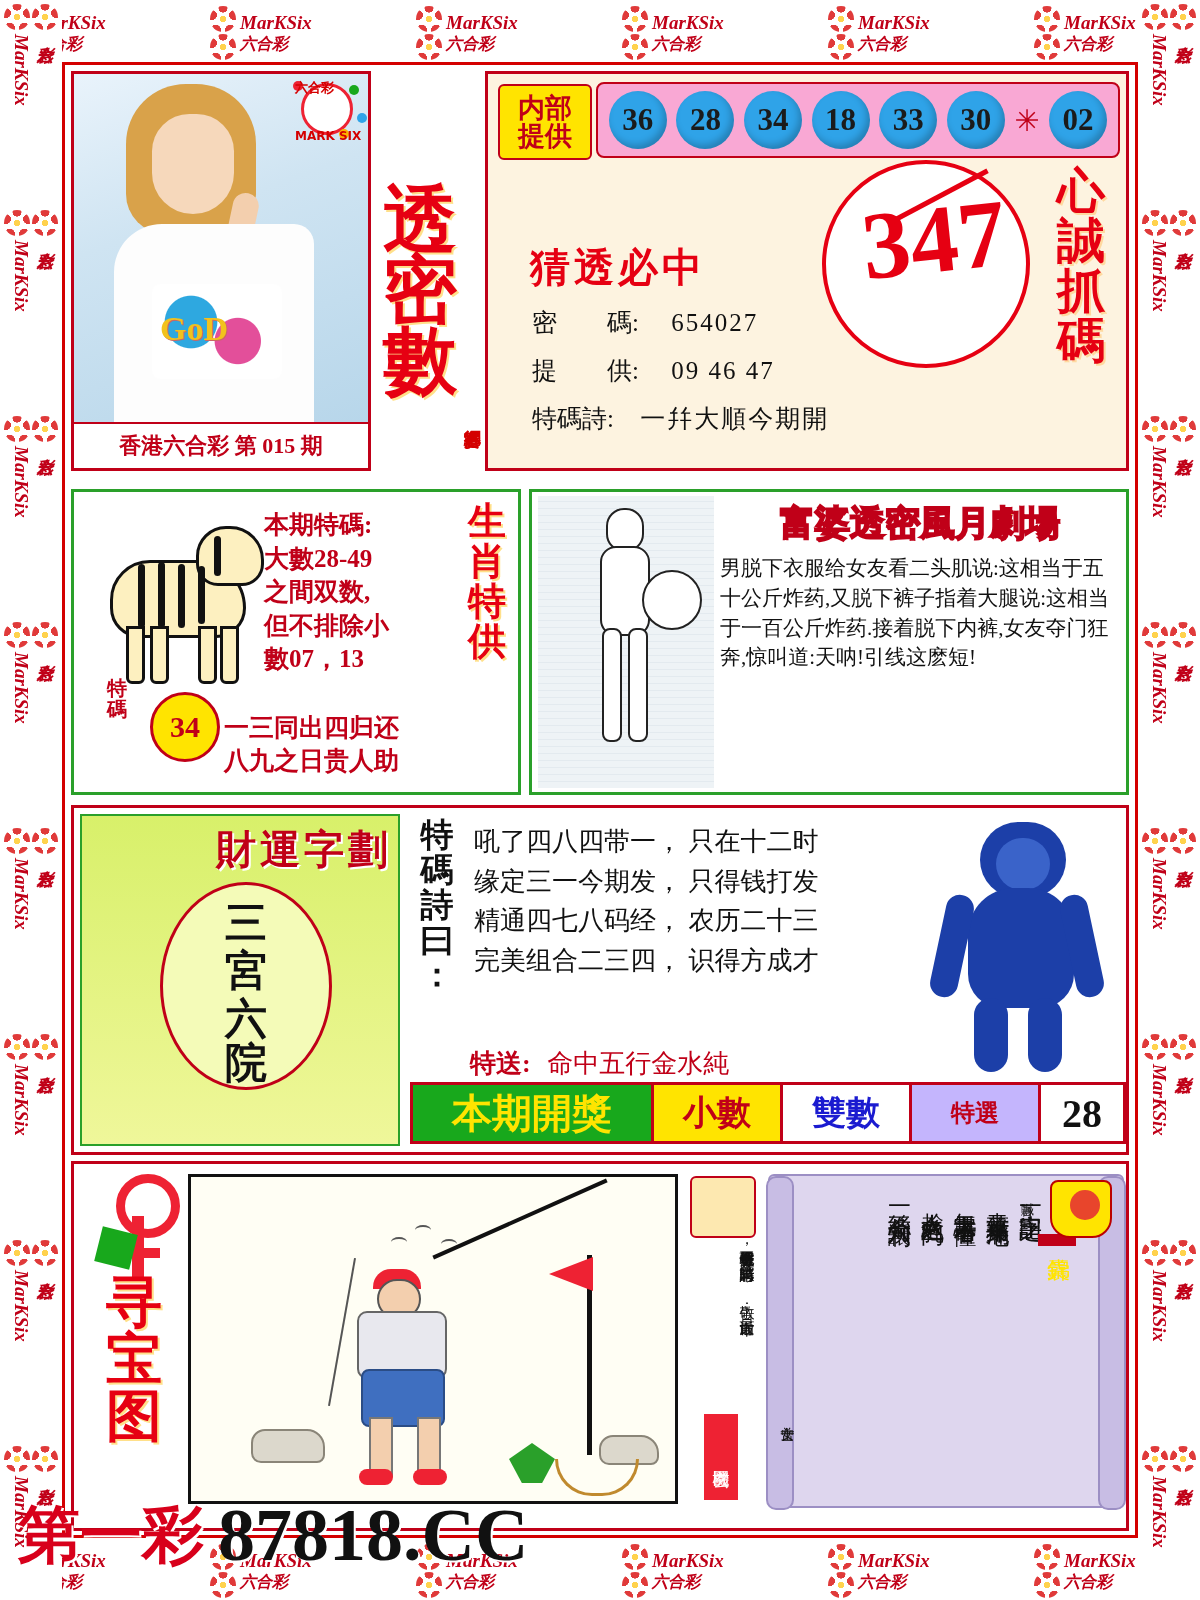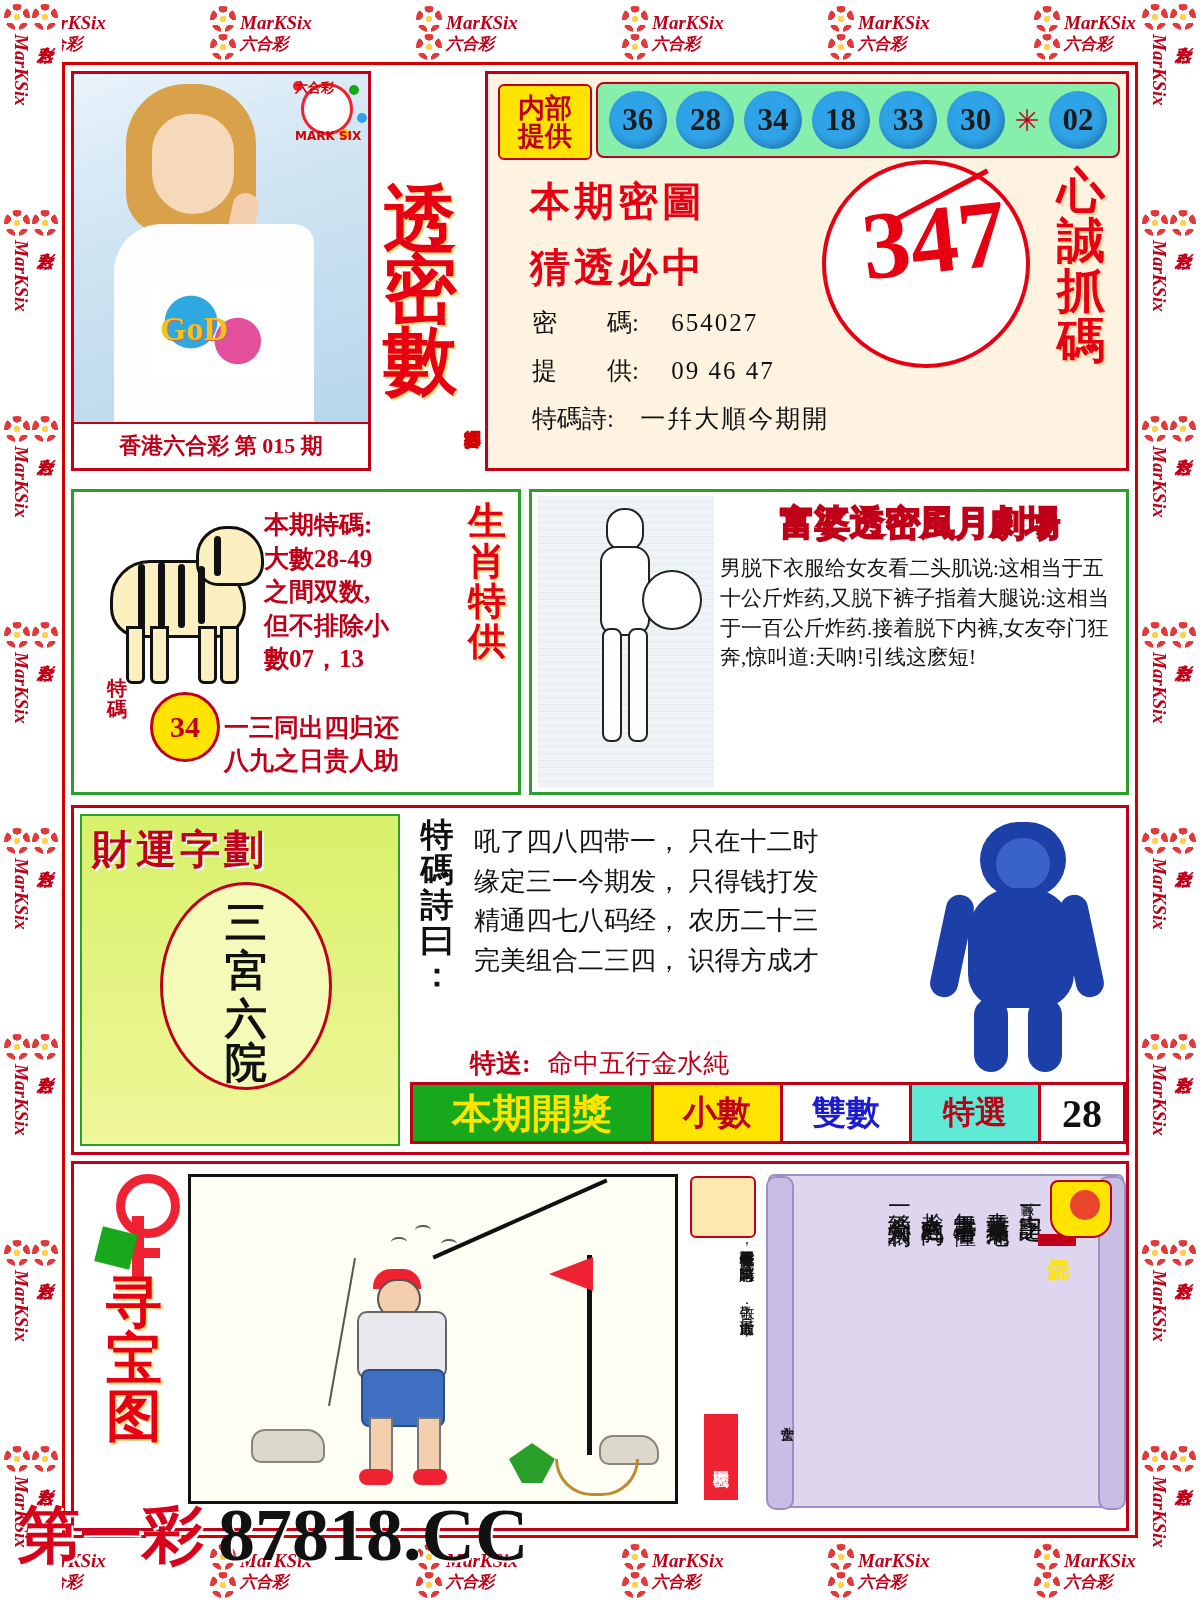--- a/index.html
+++ b/index.html
@@ -49,21 +49,21 @@
   .logo-en{position:absolute;left:4px;top:50px;font-size:12px;color:#d40000;font-weight:bold;}
   .logo-dots i{position:absolute;width:10px;height:10px;border-radius:50%;}
 
   .tou-title{position:absolute;left:300px;top:120px;width:110px;text-align:center;}
   .tou-ch{display:block;font-size:74px;font-weight:bold;color:#e60012;font-family:"Liberation Serif",serif;line-height:0.95;text-shadow:2px 2px 0 #ffe08a;}
   .tou-side{position:absolute;left:300px;top:270px;width:24px;font-size:17px;color:#d40000;font-weight:bold;line-height:1.05;text-align:center;}
 
   .right-top{position:absolute;left:420px;top:6px;width:644px;height:400px;background:#fdf3e0;border:3px solid #c00018;box-sizing:border-box;}
   .inner-label{position:absolute;left:10px;top:10px;width:90px;height:72px;background:#ffe400;border:2px solid #c00018;border-radius:6px;display:flex;flex-direction:column;align-items:center;justify-content:center;}
   .inner-label span{font-size:27px;font-weight:bold;color:#c00018;line-height:1.05;font-family:"Liberation Serif",serif;}
-  .balls{position:absolute;left:108px;top:8px;width:524px;height:76px;background:#86efac;border:2px solid #c00018;border-radius:8px;display:flex;align-items:center;justify-content:space-around;box-sizing:border-box;padding:0 6px;}
+  .balls{position:absolute;left:108px;top:8px;width:524px;height:76px;background:#f9a8d4;border:2px solid #c00018;border-radius:8px;display:flex;align-items:center;justify-content:space-around;box-sizing:border-box;padding:0 6px;}
   .ball{width:58px;height:58px;border-radius:50%;display:flex;align-items:center;justify-content:center;font-size:31px;font-weight:bold;color:#1b1b1b;font-family:"Liberation Serif",serif;box-shadow:inset -3px -4px 7px rgba(0,0,0,.22);}
   .star{font-size:30px;color:#c00018;font-weight:bold;}
 
   .mi-title{position:absolute;left:42px;top:100px;font-size:40px;font-weight:bold;color:#e60012;font-family:"Liberation Serif",serif;letter-spacing:4px;}
   .mi-title2{position:absolute;left:42px;top:166px;font-size:40px;font-weight:bold;color:#e60012;font-family:"Liberation Serif",serif;letter-spacing:4px;}
   .kv{position:absolute;font-size:25px;color:#111;font-family:"Liberation Serif",serif;}
   .kv .k{color:#111;}
   .kv .v{color:#111;letter-spacing:2px;}
 
   .circle-hand{position:absolute;right:96px;top:86px;width:200px;height:200px;border-radius:50%;border:4px solid #e60012;background:#fff;}
@@ -94,21 +94,21 @@
   .sg-body{position:absolute;left:62px;top:50px;width:46px;height:86px;border:2px solid #222;border-radius:16px;background:#fff;}
   .sg-leg{position:absolute;width:16px;height:110px;border:2px solid #222;background:#fff;border-radius:8px;}
   .sg-ball{position:absolute;left:104px;top:74px;width:56px;height:56px;border-radius:50%;border:2px solid #222;background:#fff;}
   .story-head{position:absolute;left:190px;top:8px;width:396px;height:46px;display:flex;align-items:center;justify-content:center;}
   .story-head span{font-size:35px;font-weight:bold;color:#ffe400;-webkit-text-stroke:2px #c00018;font-family:"Liberation Serif",serif;text-align:center;}
   .story-body{position:absolute;left:188px;top:62px;width:404px;font-size:21px;line-height:1.42;color:#111;font-family:"Liberation Serif",serif;}
 
   
   .row3{position:absolute;left:6px;top:740px;width:1058px;height:350px;border:3px solid #c00018;box-sizing:border-box;background:#fff;}
   .cai-box{position:absolute;left:6px;top:6px;width:320px;height:332px;background:linear-gradient(#d8f06a,#eff79a);border:2px solid #2aa02a;box-sizing:border-box;}
-  .cai-title{position:absolute;left:10px;top:6px;width:300px;text-align:left;font-size:40px;font-weight:bold;color:#c00018;font-family:"Liberation Serif",serif;letter-spacing:4px;text-shadow:2px 2px 0 #fff;}
+  .cai-title{position:absolute;left:10px;top:6px;width:300px;text-align:right;font-size:40px;font-weight:bold;color:#c00018;font-family:"Liberation Serif",serif;letter-spacing:4px;text-shadow:2px 2px 0 #fff;}
   .cai-oval{position:absolute;left:78px;top:66px;width:166px;height:202px;border:3px solid #c00018;border-radius:50%;background:#f4fbb8;}
   .cai-oval span{position:absolute;left:0;width:100%;text-align:center;font-size:42px;font-weight:bold;color:#111;font-family:"Liberation Serif",serif;}
   .cai-foot{position:absolute;left:10px;bottom:8px;width:300px;text-align:center;font-size:19px;color:#c00018;line-height:1.34;font-family:"Liberation Serif",serif;font-weight:bold;}
 
   .poem-vert{position:absolute;left:336px;top:10px;width:54px;text-align:center;}
   .poem-vert span{display:block;font-size:33px;font-weight:bold;color:#111;font-family:"Liberation Serif",serif;line-height:1.06;}
   .poem-lines{position:absolute;left:400px;top:14px;width:520px;font-size:26px;color:#111;line-height:1.52;font-family:"Liberation Serif",serif;}
   .poem-special{position:absolute;left:396px;top:238px;font-size:26px;font-family:"Liberation Serif",serif;color:#c00018;}
   .poem-special b{color:#c00018;}
   .poem-offer{position:absolute;left:418px;top:278px;font-size:26px;font-family:"Liberation Serif",serif;color:#0a8a0a;}
@@ -120,21 +120,21 @@
   .mk-body{position:absolute;left:46px;top:66px;width:106px;height:120px;border-radius:46px 46px 34px 34px;background:#1c3fa8;}
   .mk-arm{position:absolute;width:28px;height:104px;border-radius:16px;background:#1c3fa8;}
   .mk-leg{position:absolute;width:34px;height:74px;border-radius:18px;background:#1c3fa8;}
 
   .result-bar{position:absolute;left:336px;bottom:8px;width:716px;height:62px;border:3px solid #c00018;box-sizing:border-box;display:flex;}
   .rb-cell{display:flex;align-items:center;justify-content:center;font-family:"Liberation Serif",serif;font-weight:bold;border-right:3px solid #c00018;}
   .rb-cell:last-child{border-right:none;}
   .rb1{width:238px;background:#18a81c;color:#ffe400;font-size:40px;}
   .rb2{width:126px;background:#ffe400;color:#c00018;font-size:34px;}
   .rb3{width:126px;background:#fff;color:#1b1bd0;font-size:34px;}
-  .rb4{width:126px;background:#5eead4;color:#c00018;font-size:32px;}
+  .rb4{width:126px;background:#c4b5fd;color:#c00018;font-size:24px;}
   .rb5{flex:1;background:#fff;color:#111;font-size:40px;}
 
   
   .row4{position:absolute;left:6px;top:1096px;width:1058px;height:370px;border:3px solid #c00018;box-sizing:border-box;background:#fff;}
   .treasure-vert{position:absolute;left:12px;top:110px;width:96px;text-align:center;}
   .treasure-vert span{display:block;font-size:56px;font-weight:bold;color:#e60012;font-family:"Liberation Serif",serif;line-height:1.02;text-shadow:2px 2px 0 #ffe08a;}
   .key{position:absolute;left:24px;top:10px;width:86px;height:110px;}
   .key-ring{position:absolute;left:18px;top:0;width:46px;height:46px;border:9px solid #e23;border-radius:50%;}
   .key-stem{position:absolute;left:34px;top:42px;width:12px;height:62px;background:#e23;}
   .key-b1{position:absolute;left:42px;top:74px;width:20px;height:10px;background:#e23;}
@@ -353,21 +353,20 @@
           <div class="ball" style="background:#2fa3e8">36</div>
           <div class="ball" style="background:#2fa3e8">28</div>
           <div class="ball" style="background:#2fa3e8">34</div>
           <div class="ball" style="background:#2fa3e8">18</div>
           <div class="ball" style="background:#2fa3e8">33</div>
           <div class="ball" style="background:#2fa3e8">30</div>
           <div class="star">✳</div>
           <div class="ball" style="background:#2fa3e8">02</div>
         </div>
 
-        <div class="mi-title">本期密圖</div>
         <div class="mi-title2">猜透必中</div>
 
         <div class="kv" style="left:44px;top:232px;">
           <span class="k">密　　碼:</span>
           <span class="v" style="margin-left:26px;">654027</span>
         </div>
         <div class="kv" style="left:44px;top:280px;">
           <span class="k">提　　供:</span>
           <span class="v" style="margin-left:26px;">09  46  47</span>
         </div>

